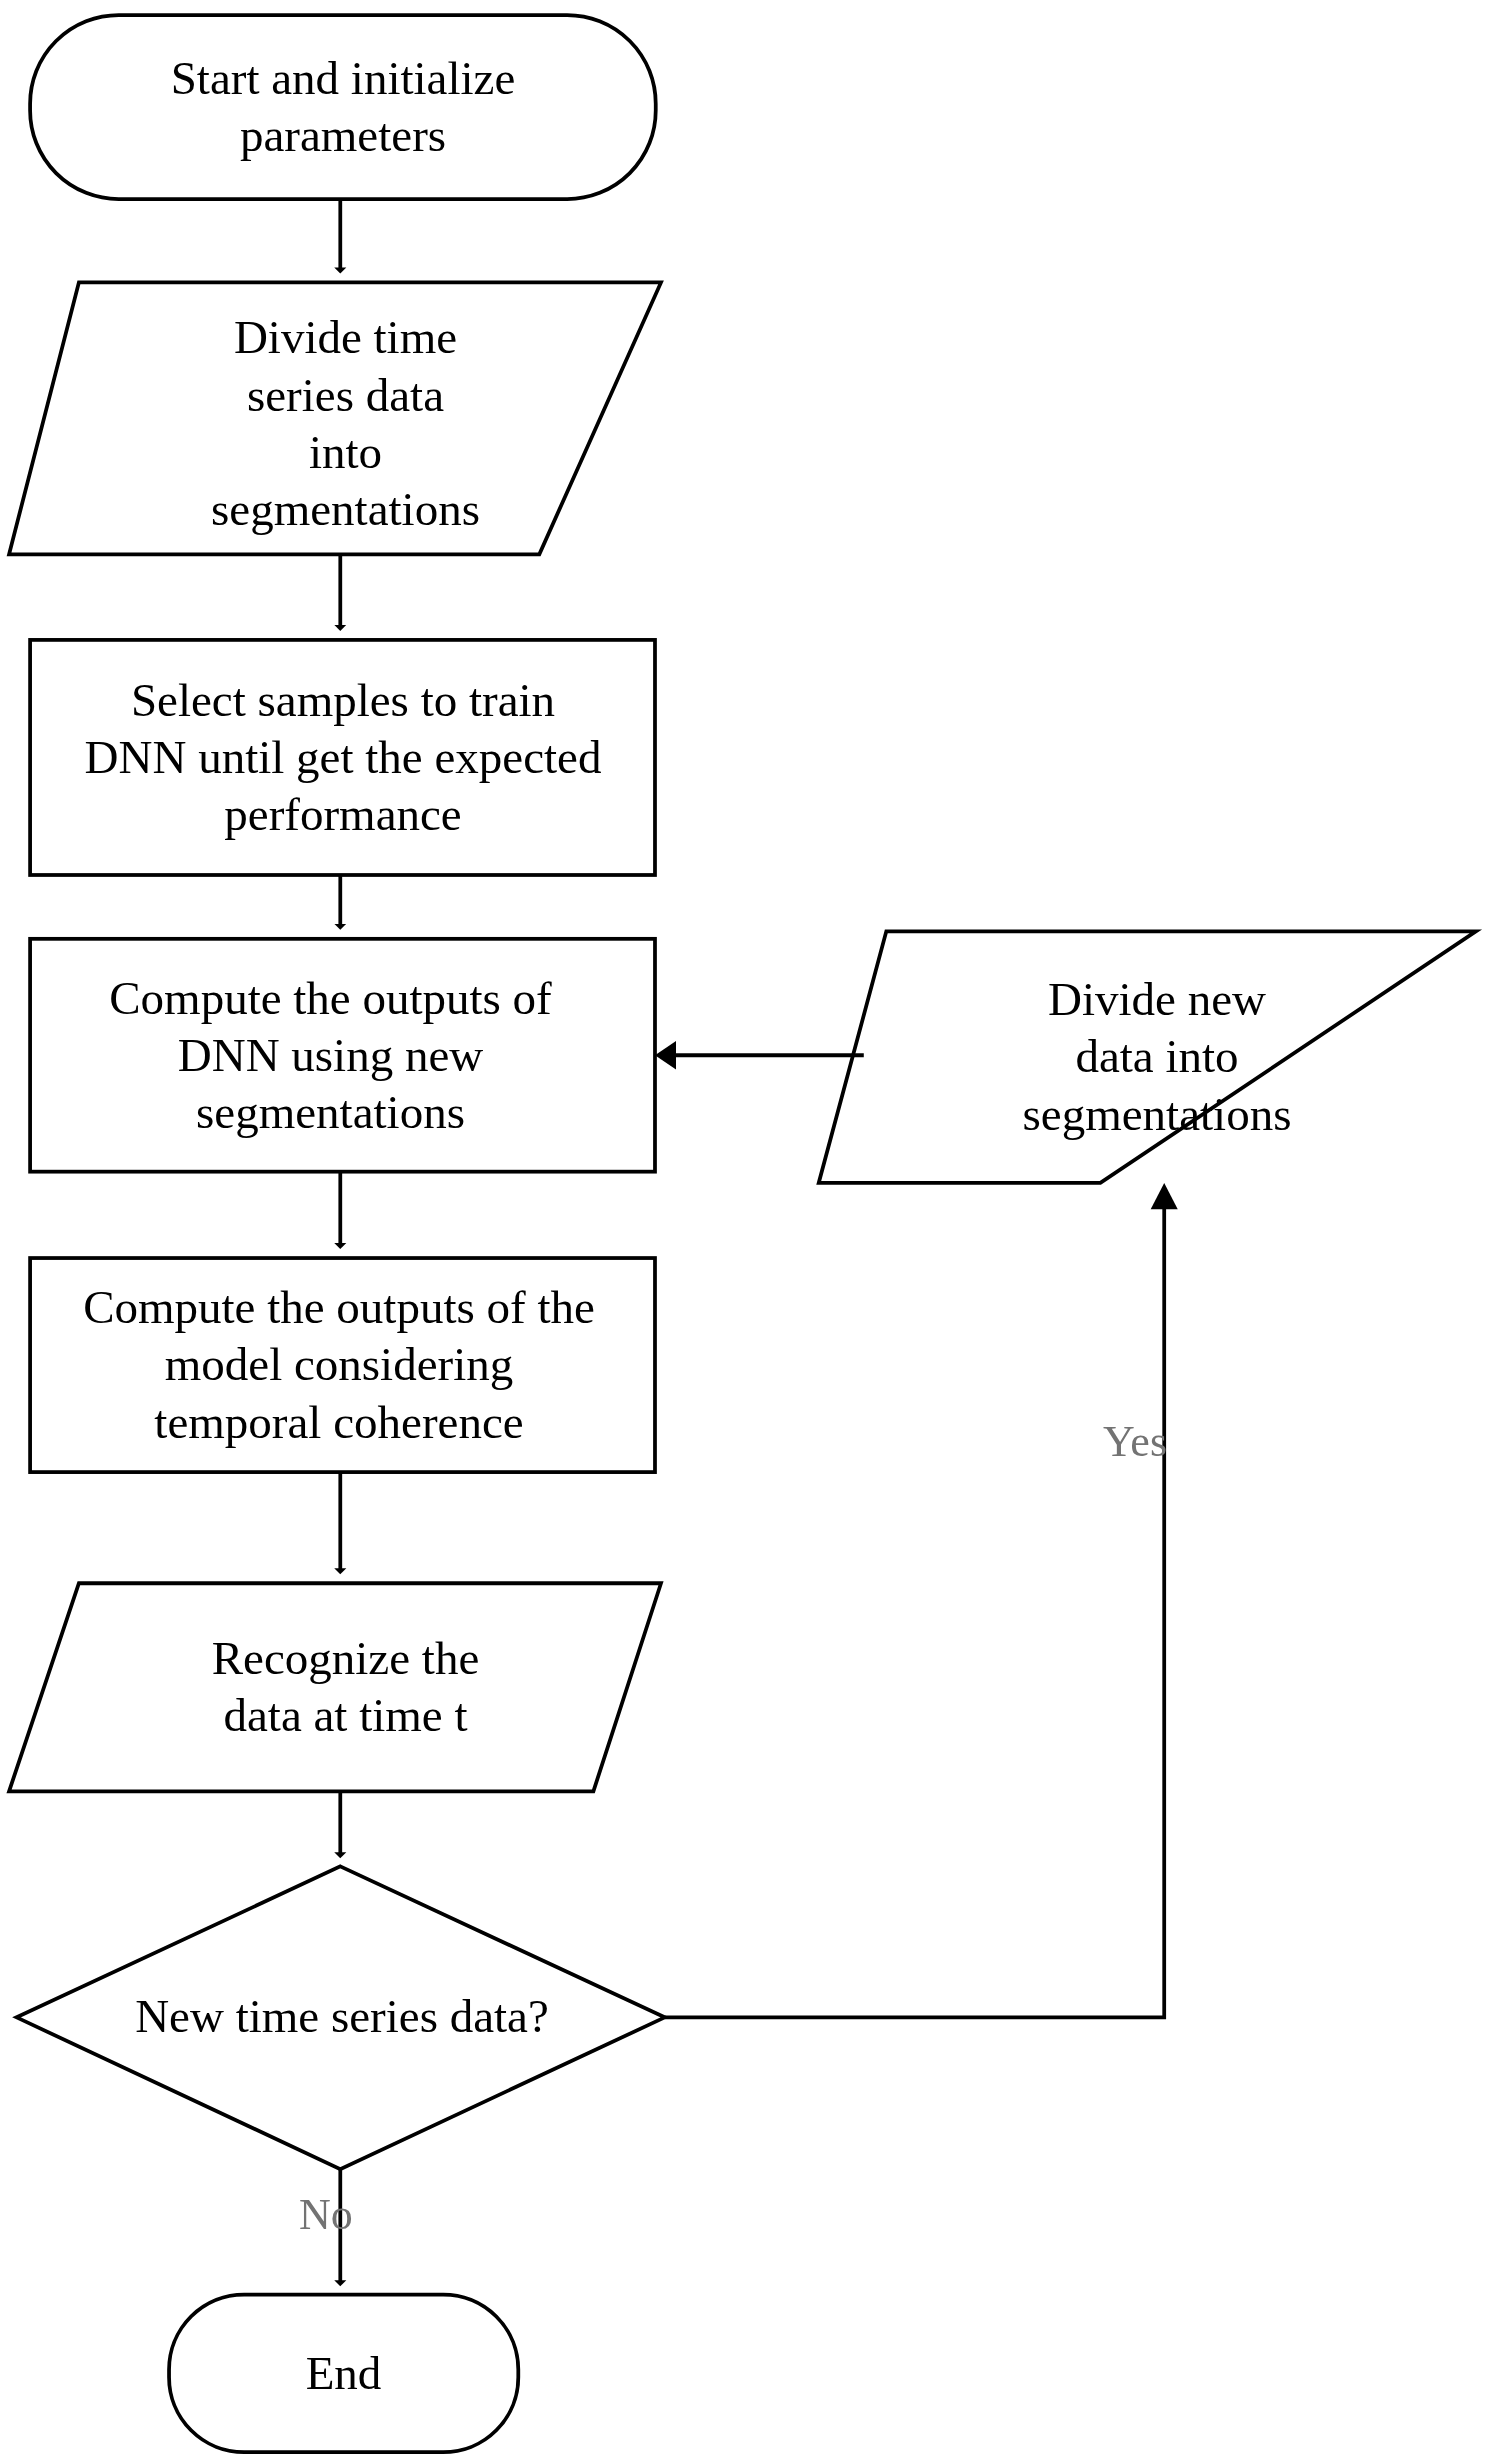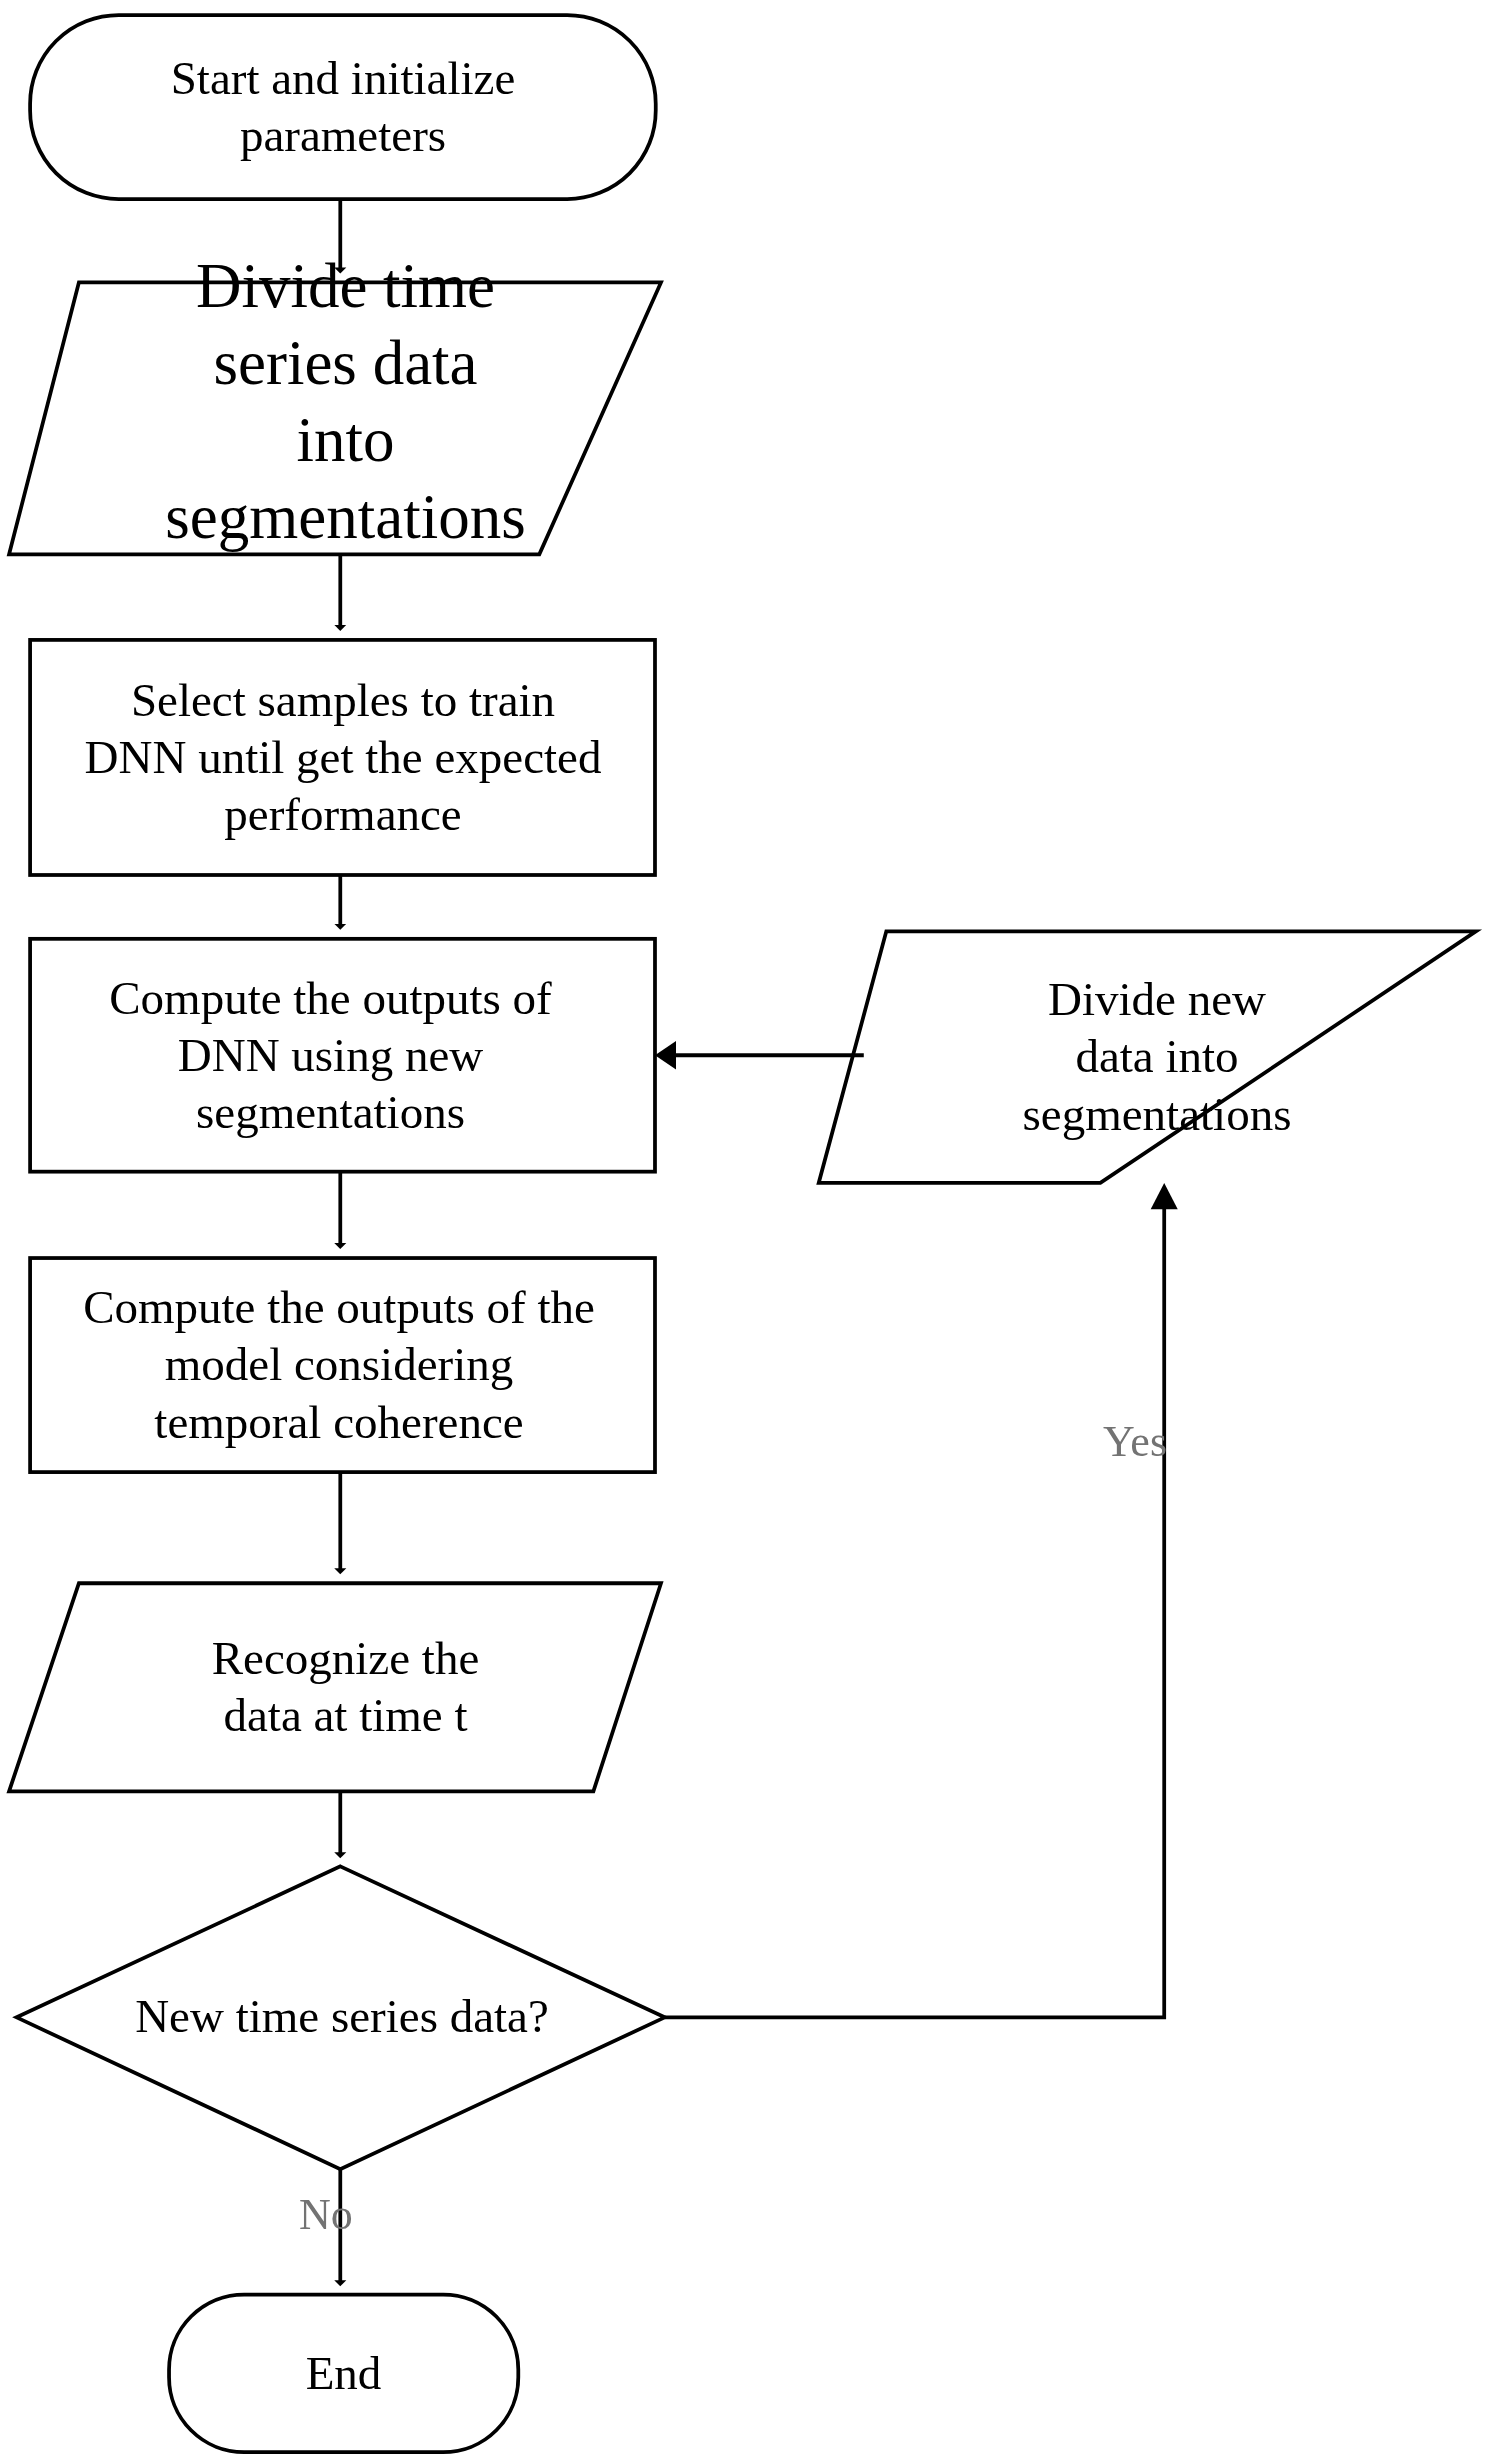--- a/index.html
+++ b/index.html
@@ -39,21 +39,21 @@
   }
   .edge-label {
     position: absolute;
     color: #737373;
     font-family: "Liberation Serif", "DejaVu Serif", serif;
     font-size: 44px;
     line-height: 1;
     white-space: nowrap;
   }
   .t-start    { left: 30px;   top: 15px;   width: 626px; height: 184px; font-size: 47px; }
-  .t-divide   { left: 90px;  top: 266px;  width: 511px; height: 272px; font-size: 63px; }
+  .t-divide   { left: 90px;  top: 288px;  width: 511px; height: 272px; font-size: 47px; }
   .t-select   { left: 30px;   top: 640px;  width: 626px; height: 235px; font-size: 47px; }
   .t-computednn { left: 30px; top: 939px; width: 601px; height: 233px; font-size: 47px; }
   .t-dividenew{ left: 894px; top: 931px; width: 526px; height: 252px; font-size: 47px; }
   .t-computemodel { left: 22.5px; top: 1258px; width: 633px; height: 214px; font-size: 47px; }
   .t-recognize{ left: 90px;  top: 1583px; width: 511px; height: 208px; font-size: 47px; }
   .t-decision { left: 68px;   top: 1953px; width: 548px; height: 128px; font-size: 47px; }
   .t-end      { left: 169px;  top: 2295px; width: 349px; height: 158px; font-size: 47px; }
   .lbl-yes    { left: 1103px; top: 1420px; }
   .lbl-no     { left: 299px;  top: 2193px; text-align: center; }
 </style>

